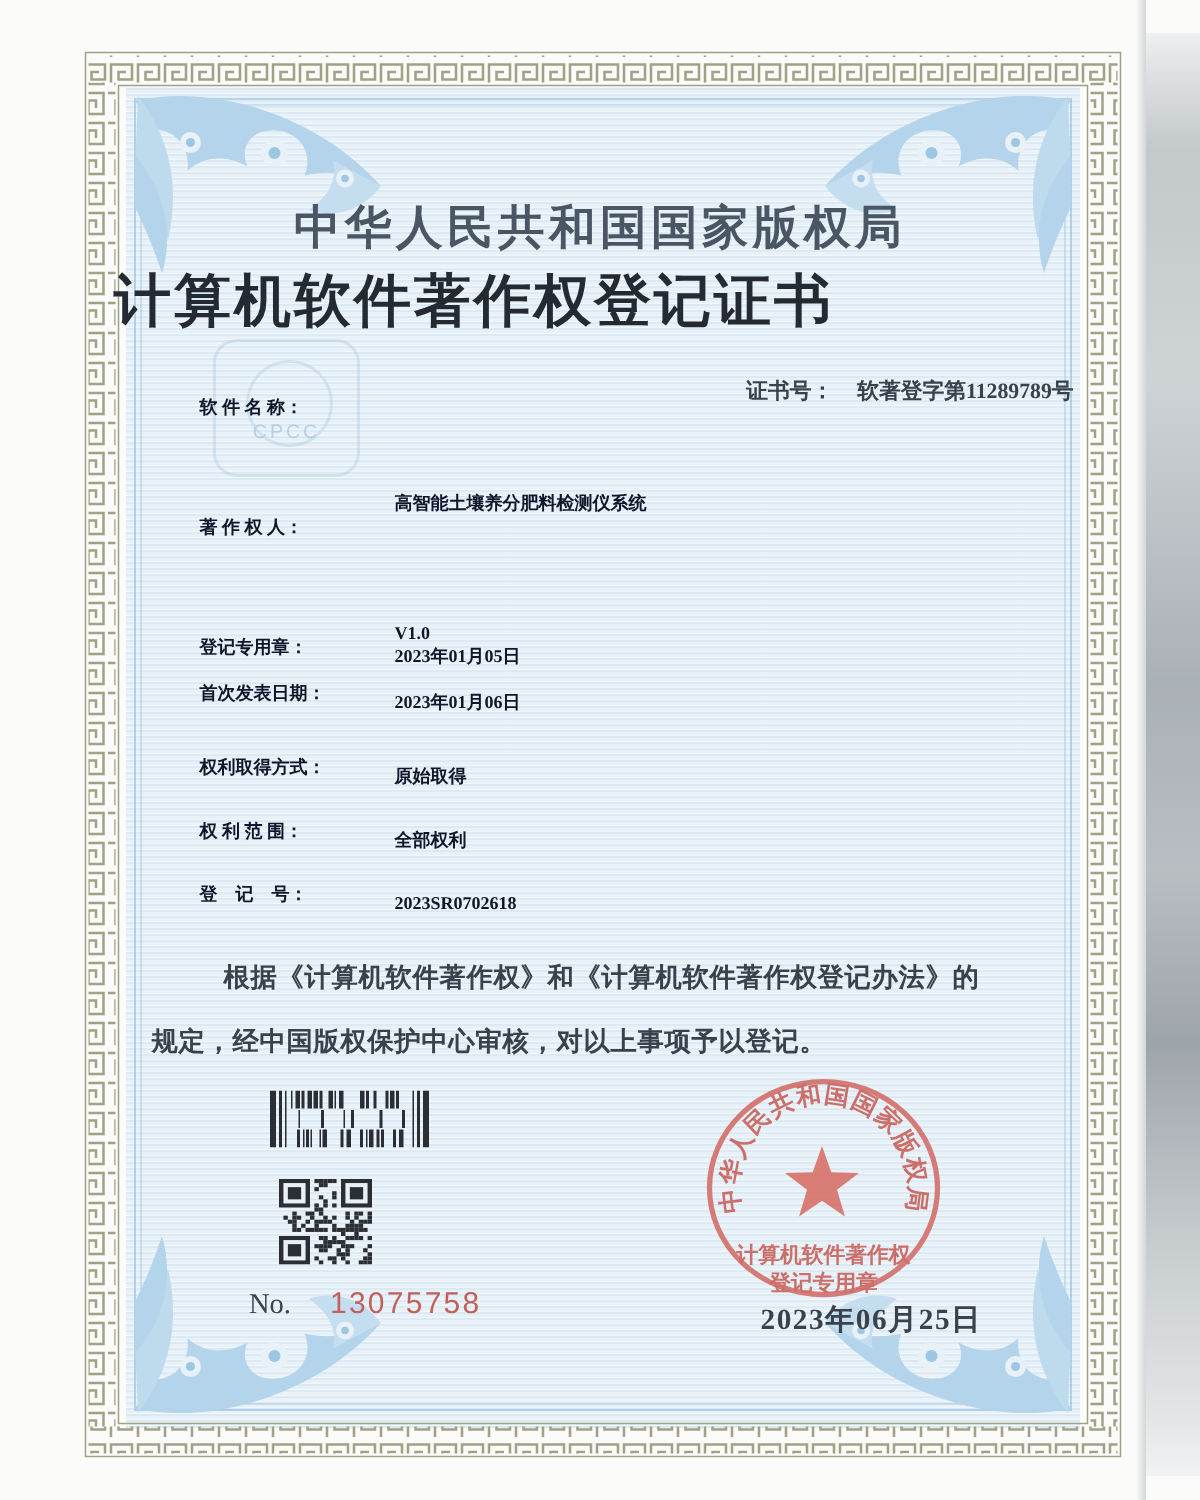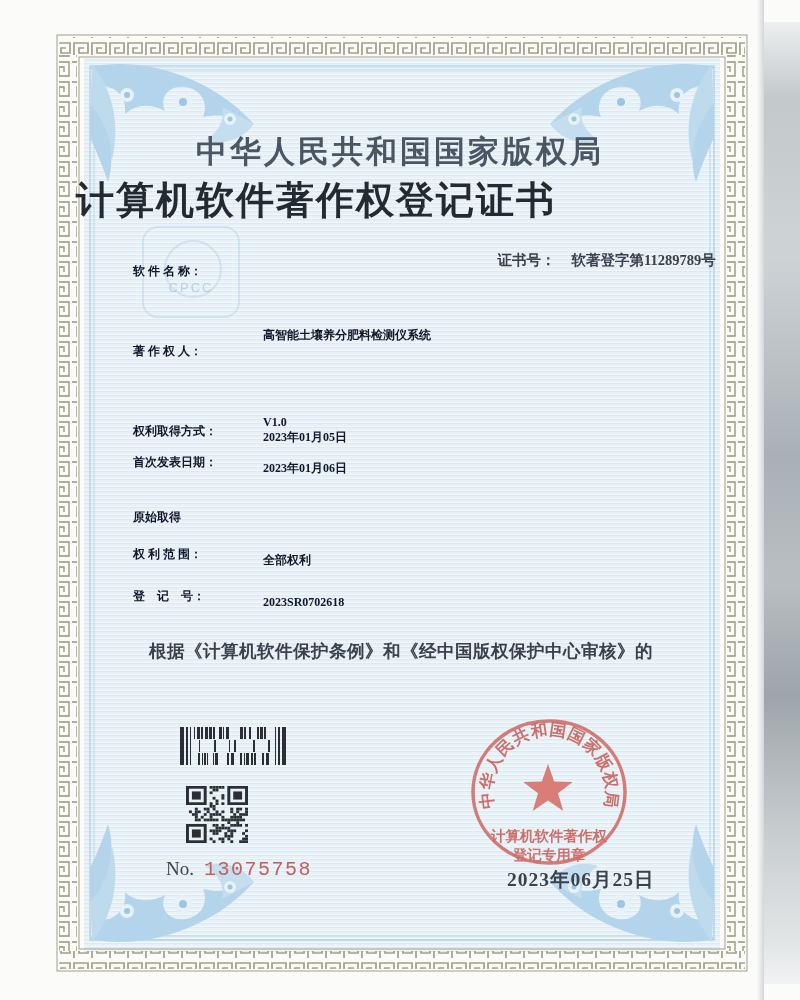--- a/index.html
+++ b/index.html
@@ -32,22 +32,22 @@
   .field-row{position:absolute;left:133px;display:flex;z-index:3;font-size:12px;
         font-weight:bold;color:#0f172a;white-space:pre;}
   .field-row .lab{width:130px;flex:0 0 130px;}
   .field-row .val{line-height:29px;}
   .statement{position:absolute;left:101px;top:630px;width:612px;z-index:3;font-size:17.5px;
         font-weight:bold;color:#39424c;line-height:43px;letter-spacing:.5px;}
   .statement .l1{padding-left:48px;}
   #barcode{position:absolute;left:180px;top:727px;z-index:3;}
   #qr{position:absolute;left:186px;top:786px;z-index:3;}
   .serial{position:absolute;left:166px;top:858px;z-index:3;font-size:19px;color:#3b434b;}
-  .serial .num{font-family:Liberation Mono, monospace;font-size:20px;color:#c2615c;
-        letter-spacing:1.5px;margin-left:10px;}
+  .serial .num{font-family:Liberation Sans, sans-serif;font-size:20px;color:#c2615c;
+        letter-spacing:1.5px;margin-left:26px;}
   .issue-date{position:absolute;left:468px;top:866px;z-index:3;font-size:19.5px;
         font-weight:bold;letter-spacing:1px;color:#3a424c;margin-left:39px;}
   .sealsvg{position:absolute;left:455px;top:700px;z-index:5;opacity:.93;pointer-events:none;}
 </style>
 </head>
 <body>
 
 <div class="page">
 
   <div class="paper-edge-shadow"></div>
@@ -112,41 +112,43 @@
     <span class="lab">软 件 名 称：</span>
     <span class="val">
       <div>高智能土壤养分肥料检测仪系统</div>
       <div>V1.0</div>
     </span>
   </div>
   <div class="field-row" style="top:343px">
     <span class="lab">著 作 权 人：</span>
   </div>
   <div class="field-row" style="top:423px">
-    <span class="lab">权利取得方式：</span>
+    <span class="lab">登记专用章：</span>
     <span class="val">2023年01月05日</span>
   </div>
   <div class="field-row" style="top:454px">
     <span class="lab">首次发表日期：</span>
     <span class="val">2023年01月06日</span>
   </div>
   <div class="field-row" style="top:503px">
+    <span class="lab">权利取得方式：</span>
     <span class="val">原始取得</span>
   </div>
   <div class="field-row" style="top:546px">
     <span class="lab">权 利 范 围：</span>
     <span class="val">全部权利</span>
   </div>
   <div class="field-row" style="top:588px">
     <span class="lab">登    记    号：</span>
     <span class="val">2023SR0702618</span>
   </div>
 
   <div class="statement">
-    <div class="l1">根据《计算机软件保护条例》和《经中国版权保护中心审核》的</div>
+    <div class="l1">根据《计算机软件著作权》和《计算机软件著作权登记办法》的</div>
+    <div class="l2">规定，经中国版权保护中心审核，对以上事项予以登记。</div>
   </div>
 
   <svg id="barcode" width="106" height="38" viewBox="0 0 106 38">
       <rect x="0" y="0" width="4" height="38" fill="#2b2f34"></rect>
       <rect x="6" y="0" width="2" height="38" fill="#2b2f34"></rect>
       <rect x="10" y="0" width="1" height="38" fill="#2b2f34"></rect>
       <rect x="95" y="0" width="1" height="38" fill="#2b2f34"></rect>
       <rect x="98" y="0" width="2" height="38" fill="#2b2f34"></rect>
       <rect x="102" y="0" width="4" height="38" fill="#2b2f34"></rect>
       <rect x="14" y="0" width="1" height="12" fill="#2b2f34"></rect>

